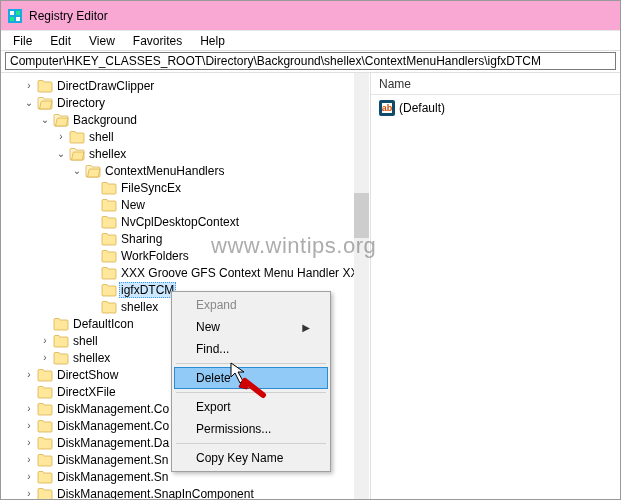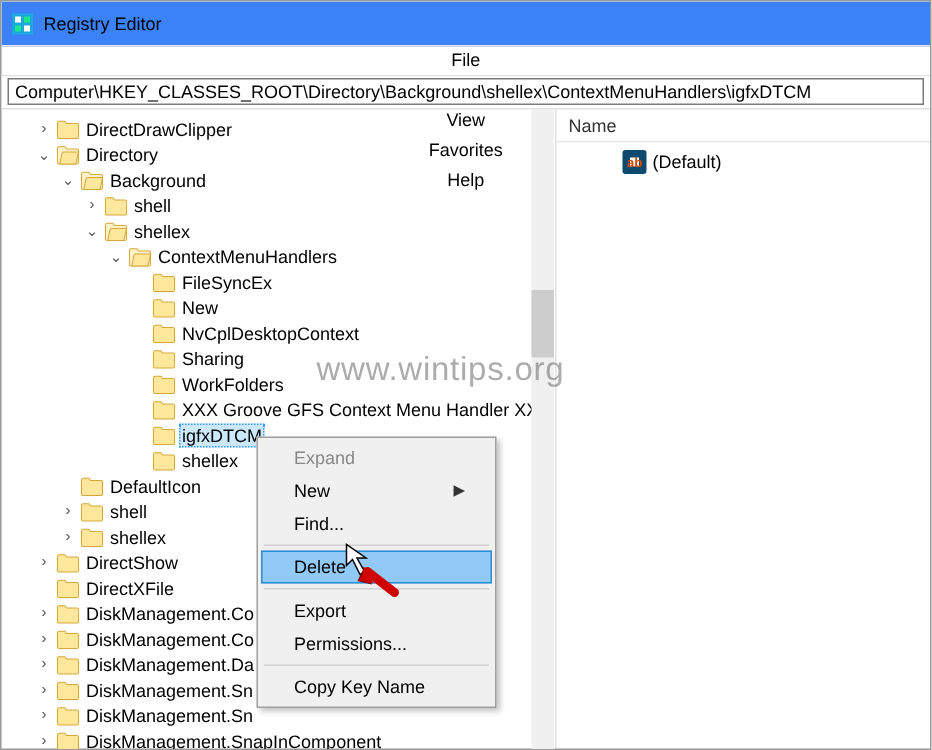--- a/index.html
+++ b/index.html
@@ -9,41 +9,40 @@
     font-size: 12px;
     background: #fff;
     width: 621px;
     height: 500px;
     overflow: hidden;
     position: relative;
     border: 1px solid #999;
   }
   .titlebar {
     height: 30px;
-    background: #3b82f6;
+    background: #f9a8d4;
     display: flex;
     align-items: center;
     padding: 0 6px;
     border-bottom: 1px solid #e5e5e5;
   }
   .titlebar .app-icon {
     width: 16px; height: 16px;
     margin-right: 6px;
     display: inline-flex;
     align-items: center; justify-content: center;
   }
   .title-text { font-size: 12px; color: #000; }
   .menubar {
     height: 20px;
     display: flex;
     align-items: center;
     padding: 0 4px;
     gap: 2px;
     border-bottom: 1px solid #e0e0e0;
-    flex-direction: column;
   }
   .menubar .menu-item {
     padding: 2px 8px;
     cursor: default;
   }
   .address-bar {
     height: 22px;
     display: flex;
     align-items: flex-end;
     padding: 2px 4px;
@@ -92,23 +91,22 @@
     height: 18px;
     gap: 4px;
   }
   .value-icon {
     width: 16px; height: 16px;
     display: inline-flex; align-items: center; justify-content: center;
     font-size: 9px;
     font-weight: bold;
     color: #d04a00;
     background: #fff;
-    border: 5px solid #0c4a6e;
+    border: 3px solid #0c4a6e;
     border-radius: 2px;
-    margin-left: 36px;
   }
 
   
   .tree { list-style: none; margin: 0; padding: 0 0 0 2px; }
   .tree ul { list-style: none; margin: 0; padding-left: 16px; }
   .tree li { white-space: nowrap; }
   .node {
     display: flex;
     align-items: center;
     height: 17px;

